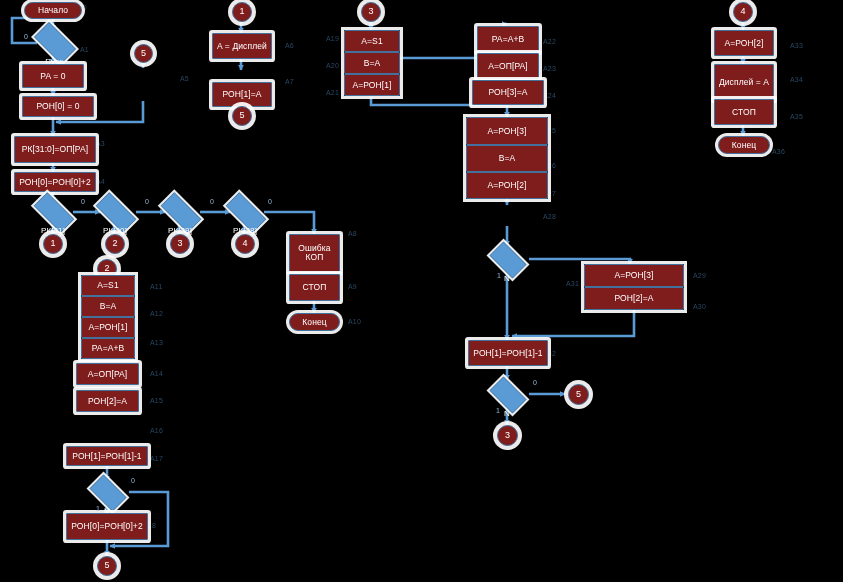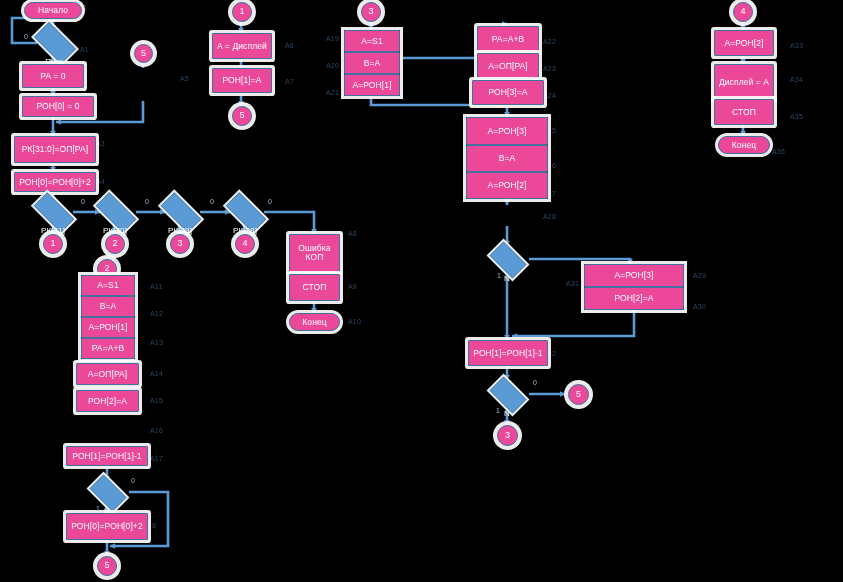--- a/index.html
+++ b/index.html
@@ -11,21 +11,21 @@
   }
   #canvas{position:absolute;left:0;top:0;width:843px;height:582px;}
   svg.wires{position:absolute;left:0;top:0;width:843px;height:582px;pointer-events:none;}
 
   .node{
     position:absolute;
     box-sizing:border-box;
     display:flex;align-items:center;justify-content:center;
     text-align:center;
     color:#ffffff;
-    background:#ec4899;
+    background:#7f1d1d;
     border:1px solid #41719c;
     font-size:8.5px;
     line-height:1.05;
     letter-spacing:.1px;
     box-shadow:0 0 0 3px rgba(255,255,255,.92);
     z-index:3;
   }
   .proc{border-radius:1px;}
   .term{border-radius:11px;}
   .conn{
@@ -208,21 +208,21 @@
   <div class="node term" style="left:289px;top:313px;width:51px;height:18px;">
     <span>Конец</span>
   </div>
 
   <div class="node conn" style="left:232px;top:2px;width:20px;height:20px;">
     <span>1</span>
   </div>
   <div class="node proc" style="left:212px;top:33px;width:60px;height:26px;">
     <span>A = Дисплей</span>
   </div>
-  <div class="node proc" style="left:212px;top:68px;width:60px;height:25px;">
+  <div class="node proc" style="left:212px;top:82px;width:60px;height:25px;">
     <span>РОН[1]=A</span>
   </div>
   <div class="node conn" style="left:232px;top:106px;width:20px;height:20px;">
     <span>5</span>
   </div>
 
   <div class="node conn" style="left:97px;top:259px;width:20px;height:20px;">
     <span>2</span>
   </div>
 

